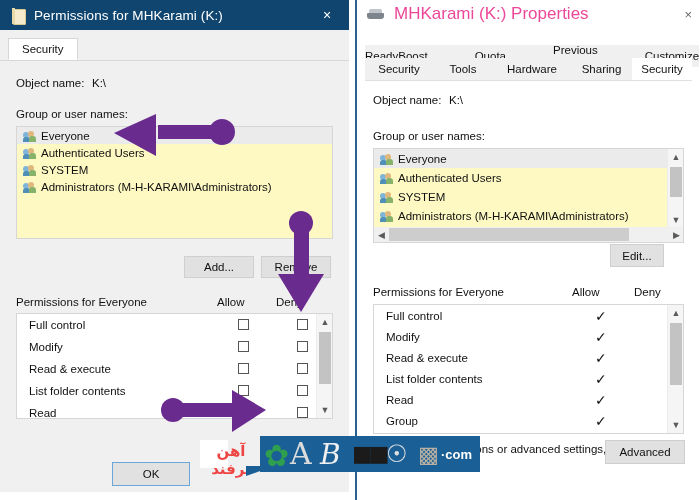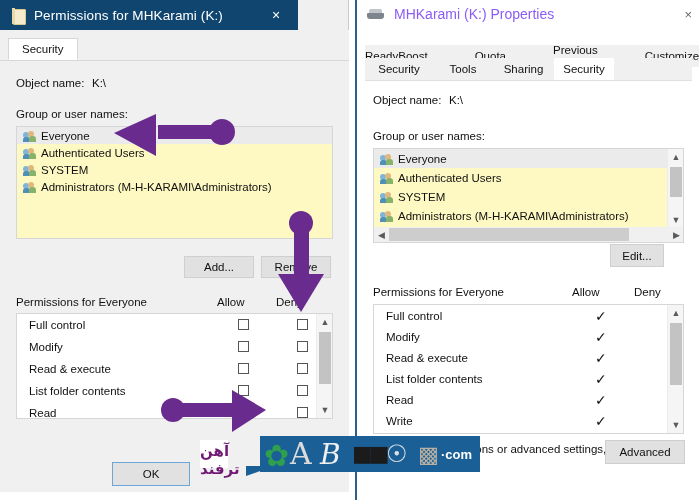--- a/index.html
+++ b/index.html
@@ -10,21 +10,21 @@
     font-size:11px;color:#111;
   }
   .win{position:absolute;box-sizing:border-box;}
 
   
   #left-dialog{
     left:0;top:0;width:349px;height:492px;
     background:#f0f0f0;border:1px solid #c9c9c9;border-left:none;border-top:none;
   }
   #left-titlebar{
-    position:absolute;left:0;top:0;width:298px;height:30px;
+    position:absolute;left:0;top:0;width:349px;height:30px;
     background:#10456f;display:flex;align-items:center;
   }
   .folder-icon{width:13px;height:15px;margin-left:12px;position:relative;flex:none;}
   .folder-icon .fbody{position:absolute;left:1px;top:1px;width:11px;height:14px;background:#f6eccd;border:1px solid #d9c98f;border-radius:1px;}
   .folder-icon .fspine{position:absolute;left:0px;top:0px;width:3px;height:16px;background:#e8d9a8;}
   #left-title{color:#ffffff;font-size:13.5px;margin-left:9px;letter-spacing:.1px;}
   #left-close{
     position:absolute;right:0;top:0;width:44px;height:30px;color:#fff;font-size:14px;
     display:flex;align-items:center;justify-content:center;
   }
@@ -77,33 +77,33 @@
 
   
   #right-window{
     left:355px;top:0;width:345px;height:500px;background:#ffffff;
     border-left:2px solid #2b5f8e;
   }
   #right-titlebar{position:absolute;left:0;top:0;width:343px;height:28px;background:#ffffff;display:flex;align-items:center;}
   .drive-icon{width:17px;height:10px;margin-left:10px;position:relative;flex:none;}
   .drive-icon .top{position:absolute;left:2px;top:0;width:13px;height:5px;background:#bfc5cb;border-radius:2px 2px 0 0;}
   .drive-icon .bot{position:absolute;left:0;top:4px;width:17px;height:6px;background:#7d848c;border-radius:1px 1px 3px 3px;}
-  #right-title{font-size:14px;color:#8b5cf6;margin-left:10px;}
+  #right-title{font-size:17px;color:#ec4899;margin-left:10px;}
   #right-close{position:absolute;right:8px;top:0;height:28px;display:flex;align-items:center;font-size:13px;color:#6a6a6a;}
 
   #right-body{position:absolute;left:0;top:28px;width:343px;height:472px;background:#ffffff;}
   .tabs-row{position:absolute;left:8px;height:22px;background:#f0f0f0;display:flex;}
   .tab{height:22px;display:flex;align-items:center;justify-content:center;font-size:11.5px;color:#111;box-sizing:border-box;background:#f0f0f0;}
   .tab.active{background:#ffffff;}
   .tabs-underline{position:absolute;left:8px;height:1px;background:#e0e0e0;}
 
   
   #watermark{position:absolute;left:200px;top:436px;width:280px;height:36px;}
   #wm-left{position:absolute;left:0;top:4px;width:28px;height:28px;background:#ffffff;}
-  #wm-text{position:absolute;left:0;top:6px;width:62px;height:22px;color:#701a75;font-size:15px;font-weight:bold;text-align:left;direction:rtl;font-family:"DejaVu Sans",sans-serif;}
+  #wm-text{position:absolute;left:0;top:6px;width:62px;height:22px;color:#ef4444;font-size:15px;font-weight:bold;text-align:center;direction:rtl;font-family:"DejaVu Sans",sans-serif;}
   #wm-bar{position:absolute;left:60px;top:0;width:220px;height:36px;background:#1a5f96;}
   #wm-dotcom{position:absolute;right:8px;top:11px;color:#ffffff;font-size:13px;font-weight:bold;}
   .wm-glyph{position:absolute;color:#e8e8e8;font-family:"DejaVu Serif",serif;}
   #wm-tri{position:absolute;left:46px;top:30px;width:0;height:0;border-left:28px solid #1a5f96;border-bottom:10px solid transparent;}
 
   
   .arrow{position:absolute;}
 </style>
 </head>
 <body>
@@ -256,20 +256,21 @@
     <div class="tabs-row" style="top:17px;width:294px;gap:47px;">
       <div class="tab" style="width:88px;">ReadyBoost</div>
       <div class="tab" style="width:65px;">Quota</div>
       <div class="tab" style="width:105px;">Previous Versions</div>
       <div class="tab" style="width:69px;">Customize</div>
     </div>
 
     <div class="tabs-row" style="top:30px;width:327px;">
       <div class="tab" style="width:68px;">Security</div>
       <div class="tab" style="width:60px;">Tools</div>
+      <div class="tab" style="width:78px;">Hardware</div>
       <div class="tab" style="width:61px;">Sharing</div>
       <div class="tab active" style="width:60px;">Security</div>
     </div>
     <div class="tabs-underline" style="top:52px;width:327px;"></div>
 
     <div class="lbl" style="left:16px;top:66px;">Object name:</div>
     <div class="lbl" style="left:92px;top:66px;">K:\</div>
 
     <div class="lbl" style="left:16px;top:102px;">Group or user names:</div>
 
@@ -345,21 +346,21 @@
       </div>
       <div class="prow" style="height:21px;">
         <span class="pname">List folder contents</span>
         <span class="chk" style="left:221px;top:67px;">✓</span>
       </div>
       <div class="prow" style="height:21px;">
         <span class="pname">Read</span>
         <span class="chk" style="left:221px;top:88px;">✓</span>
       </div>
       <div class="prow" style="height:21px;">
-        <span class="pname">Write</span>
+        <span class="pname">Group</span>
         <span class="chk" style="left:221px;top:109px;">✓</span>
       </div>
 
       <div class="vscroll" style="right:0;top:0;height:128px;">
         <div class="up">▲</div>
         <div class="thumb" style="top:18px;height:62px;"></div>
         <div class="dn">▼</div>
       </div>
     </div>
 

